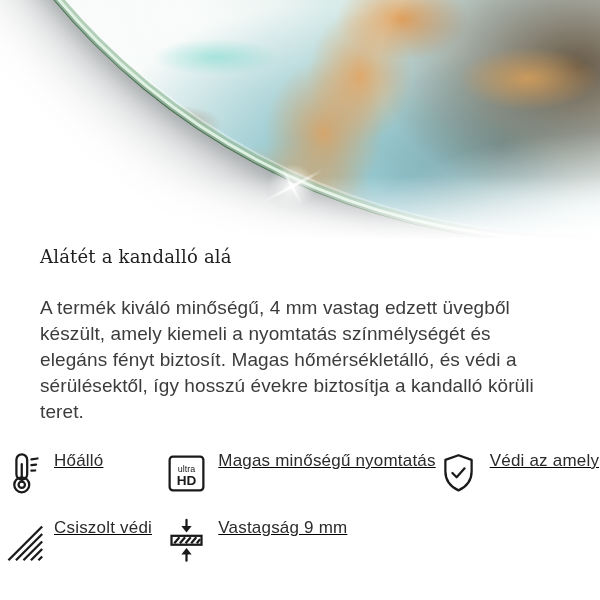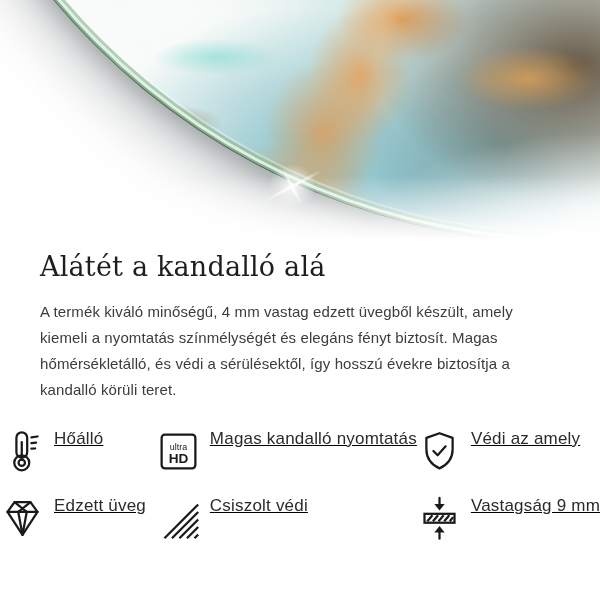--- a/index.html
+++ b/index.html
@@ -60,26 +60,26 @@
     position:absolute; inset:0; pointer-events:none;
     background:
       radial-gradient(340px 160px at 100% 104%, rgba(255,255,255,.85), rgba(255,255,255,0) 72%),
       linear-gradient(to bottom, rgba(255,255,255,0) 74%, rgba(255,255,255,.55) 90%, rgba(255,255,255,.95) 100%);
   }
 
   
   .content { padding:0 40px; }
   .page-title {
     font-family:"DejaVu Serif","Liberation Serif",serif;
-    font-weight:400; font-size:27px; line-height:34px; color:#1e1e1e;
-    letter-spacing:.2px; margin-top:12px;
+    font-weight:400; font-size:18px; line-height:34px; color:#1e1e1e;
+    letter-spacing:.2px; margin-top:2px;
   }
   .description {
-    margin-top:15px; max-width:540px;
-    font-size:15px; line-height:26px; color:#3c3c3c; letter-spacing:.1px;
+    margin-top:21px; max-width:540px;
+    font-size:19px; line-height:26px; color:#3c3c3c; letter-spacing:.1px;
   }
 
   
   .features {
     display:grid; grid-template-columns:repeat(3,1fr); row-gap:22px;
     margin-top:26px; width:600px; padding:0;
   }
   .feature { display:flex; flex-direction:row; align-items:flex-start; gap:9px;text-decoration:underline; }
   .feature svg { width:45px; height:45px; display:block; }
   .feature-label { font-size:17px; color:#2b2b2b; letter-spacing:.2px; white-space:nowrap; }
@@ -124,40 +124,31 @@
       </svg>
       <span class="feature-label">Hőálló</span>
     </div>
 
     <div class="feature">
       <svg viewBox="0 0 48 48">
         <rect class="ico" x="6" y="6" width="36" height="36" rx="3.5"></rect>
         <text class="hd-top" x="24" y="22" text-anchor="middle">ultra</text>
         <text class="hd-bottom" x="24" y="36.5" text-anchor="middle">HD</text>
       </svg>
-      <span class="feature-label">Magas kandalló nyomtatás</span>
+      <span class="feature-label">Magas minőségű nyomtatás</span>
     </div>
 
     <div class="feature">
       <svg viewBox="0 0 48 48">
         <path class="ico" d="M24 4.5 L38 9.5 V21.5 C38 31.5 32 38.2 24 42 C16 38.2 10 31.5 10 21.5 V9.5 Z"></path>
         <path class="ico" d="M17.5 23.5 L22 28 L30.5 18.5"></path>
       </svg>
       <span class="feature-label">Védi az amely</span>
     </div>
 
-    <div class="feature">
-      <svg viewBox="0 0 48 48">
-        <path class="ico" stroke-width="2.2" d="M8 17 L15.5 6.5 H32.5 L40 17 L24 41.5 Z"></path>
-        <path class="ico" stroke-width="1.7" d="M8 17 H40"></path>
-        <path class="ico" stroke-width="1.7" d="M15.5 6.5 L28.5 17 M32.5 6.5 L19.5 17"></path>
-        <path class="ico" stroke-width="1.7" d="M19.5 17 L24 41.5 M28.5 17 L24 41.5"></path>
-      </svg>
-      <span class="feature-label">Edzett üveg</span>
-    </div>
 
     <div class="feature">
       <svg viewBox="0 0 48 48">
         <line class="ico-flat" stroke-width="4.6" x1="9" y1="45" x2="45" y2="9"></line>
         <line class="ico-flat" stroke-width="4.6" x1="17" y1="45" x2="45" y2="17"></line>
         <line class="ico-flat" stroke-width="4.6" x1="25" y1="45" x2="45" y2="25"></line>
         <line class="ico-flat" stroke-width="4.6" x1="33" y1="45" x2="45" y2="33"></line>
         <line class="ico-flat" stroke-width="4.6" x1="41" y1="45" x2="45" y2="41"></line>
       </svg>
       <span class="feature-label">Csiszolt védi</span>

